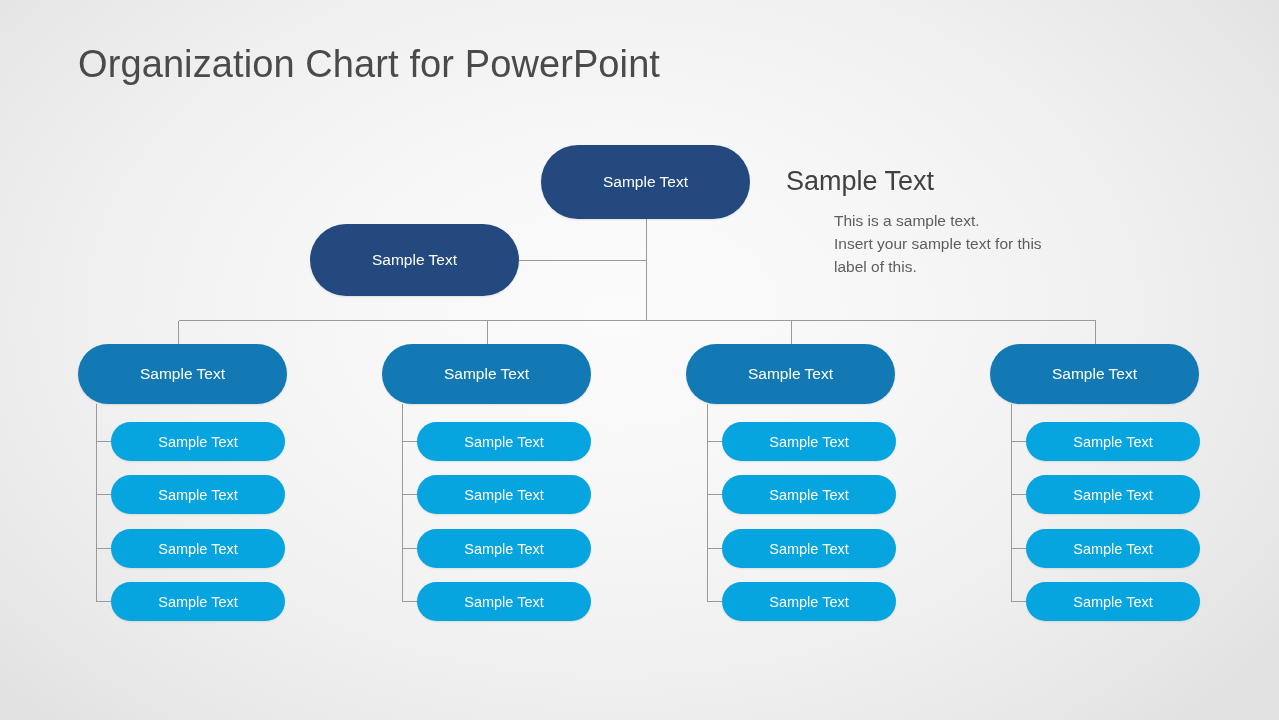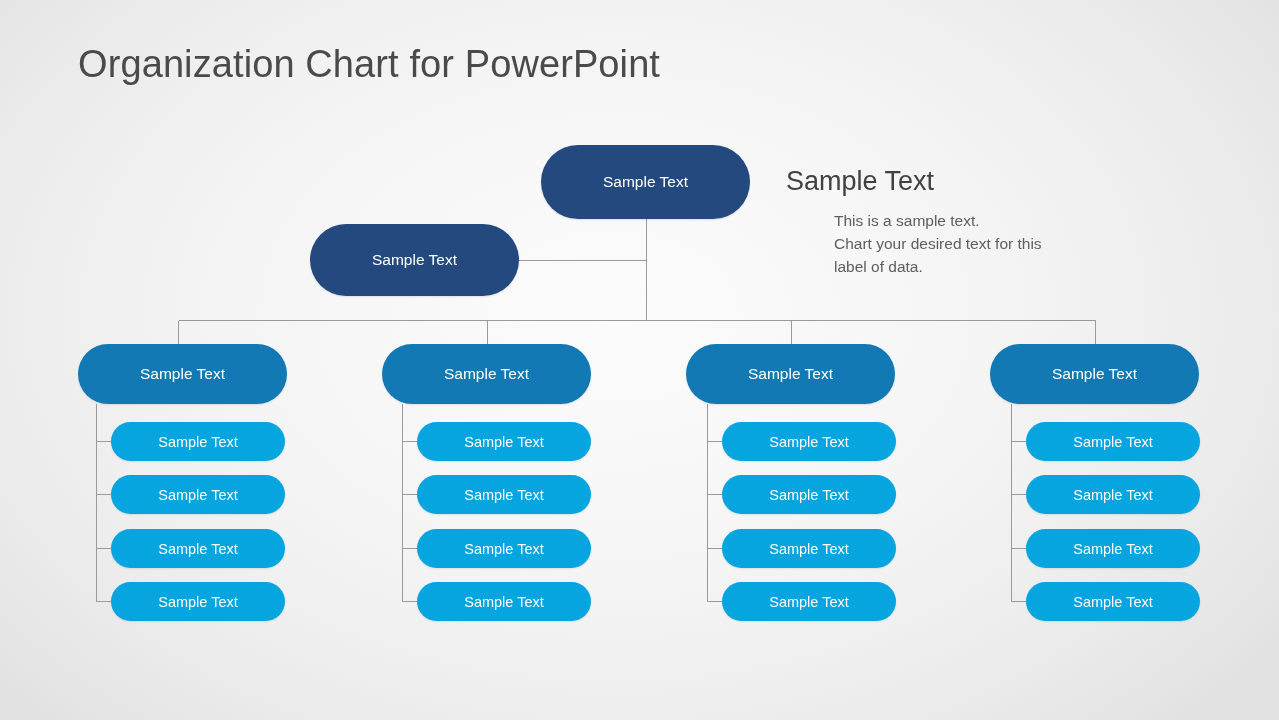--- a/index.html
+++ b/index.html
@@ -225,18 +225,18 @@
     <div class="node leaf r0">Sample Text</div>
     <div class="node leaf r1">Sample Text</div>
     <div class="node leaf r2">Sample Text</div>
     <div class="node leaf r3">Sample Text</div>
   </div>
 
   <div id="annotation">
     <div id="annotation-title">Sample Text</div>
     <div id="annotation-body">
       <span class="line">This is a sample text.</span>
-      <span class="line">Chart your desired text for this</span>
-      <span class="line">label of data.</span>
+      <span class="line">Insert your sample text for this</span>
+      <span class="line">label of this.</span>
     </div>
   </div>
 
 </div>
 
 </body></html>

